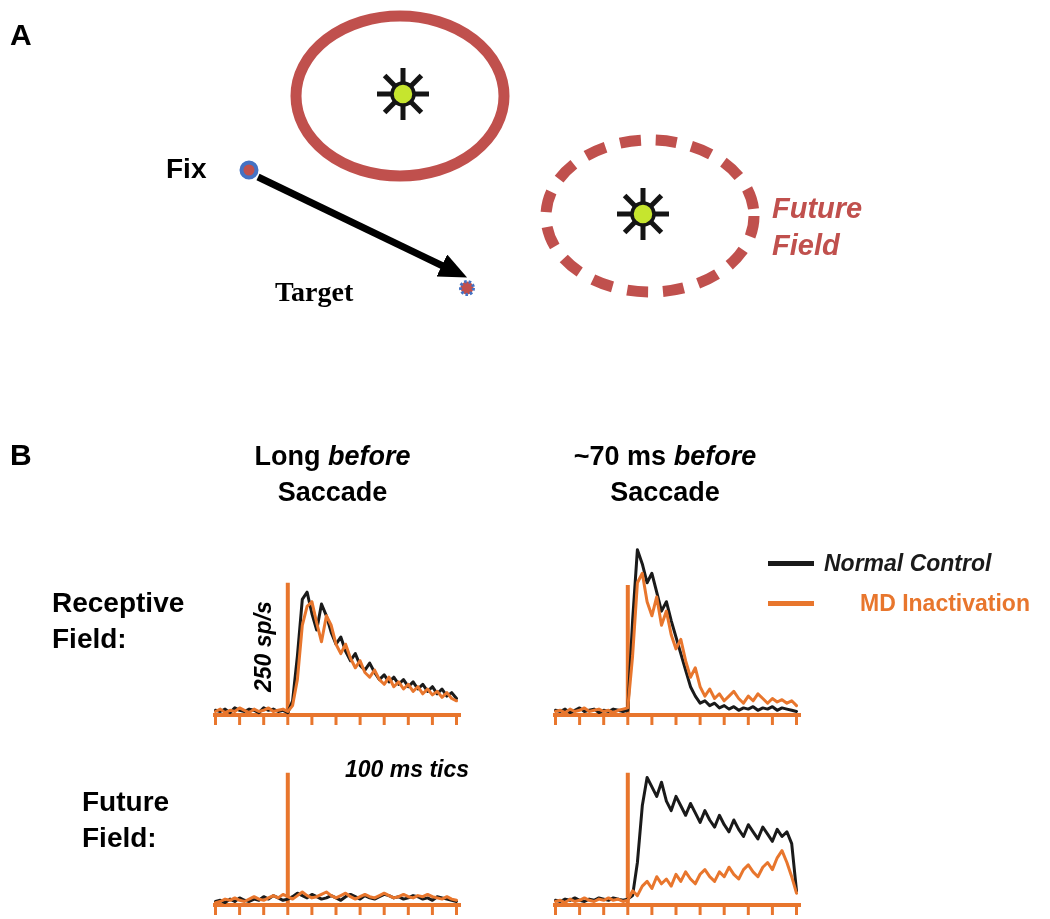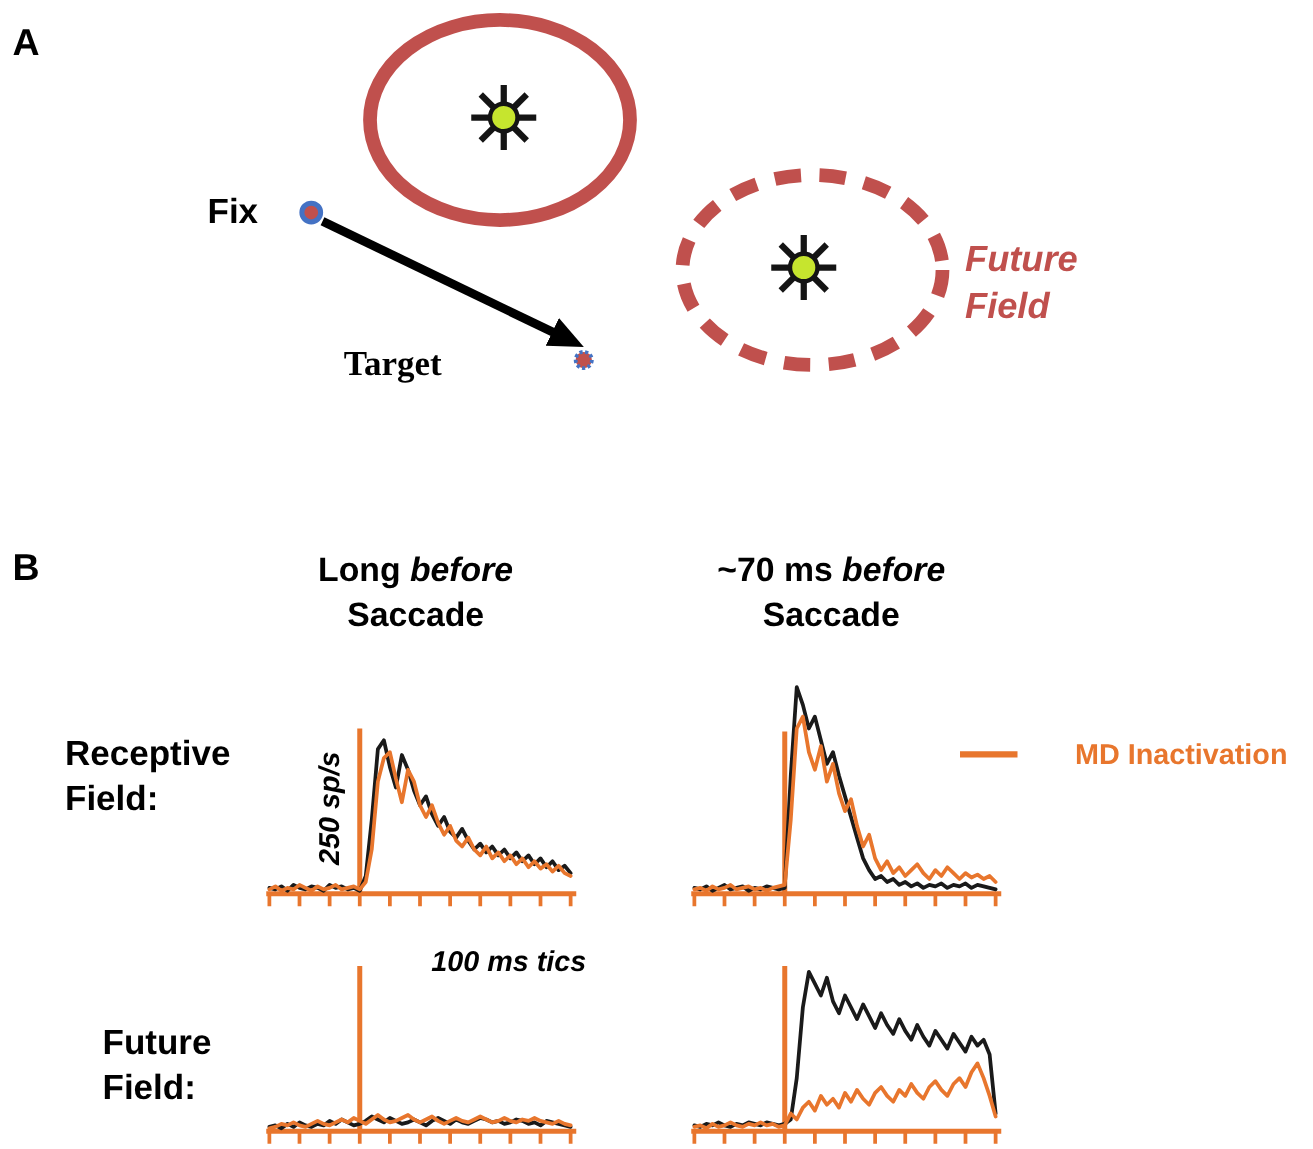--- a/index.html
+++ b/index.html
@@ -85,29 +85,33 @@
   <div class="abs col-header" style="left:200px; top:438px; width:265px;">
     <div><span>Long </span><i>before</i></div>
     <div>Saccade</div>
   </div>
 
   <div class="abs col-header" style="left:525px; top:438px; width:280px;">
     <div><span>~70 ms </span><i>before</i></div>
     <div>Saccade</div>
   </div>
 
+  <div class="abs legend-row" style="left:768px; top:550px;">
+    <span class="legend-swatch control"></span>
+    <span class="legend-text-control">Normal Control</span>
+  </div>
 
   <div class="abs legend-row" style="left:768px; top:590px;">
     <span class="legend-swatch inactivation"></span>
     <span class="legend-text-inactivation">MD Inactivation</span>
   </div>
 
   <div class="abs row-label" style="left:52px; top:585px; width:175px;">Receptive Field:</div>
 
-  <div class="abs row-label" style="left:82px; top:816px; width:115px;">Future Field:</div>
+  <div class="abs row-label" style="left:82px; top:784px; width:115px;">Future Field:</div>
 
   <div class="abs scale-label y-scale" style="left:250px; top:692px;">250 sp/s</div>
 
   <div class="abs scale-label" style="left:310px; top:756px;margin-left:35px;">100 ms tics</div>
 
   <svg class="abs" style="left:212px; top:537px;" width="252" height="192">
       <line x1="1" y1="178" x2="249" y2="178" stroke="#e8762d" stroke-width="4"></line>
       <line x1="3.5" y1="178" x2="3.5" y2="188" stroke="#e8762d" stroke-width="3"></line>
       <line x1="27.6" y1="178" x2="27.6" y2="188" stroke="#e8762d" stroke-width="3"></line>
       <line x1="51.7" y1="178" x2="51.7" y2="188" stroke="#e8762d" stroke-width="3"></line>

